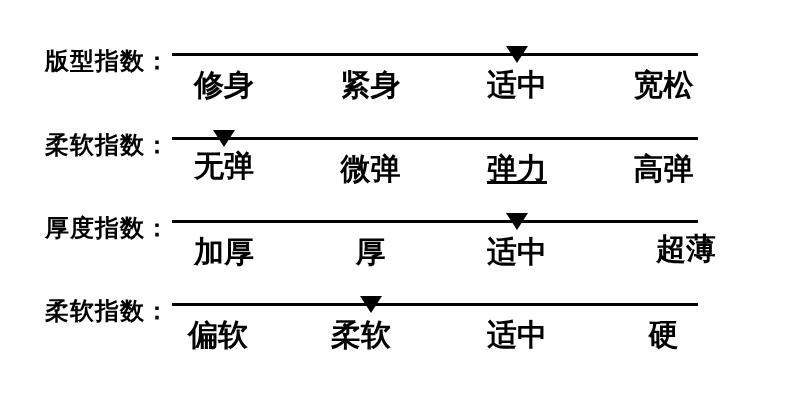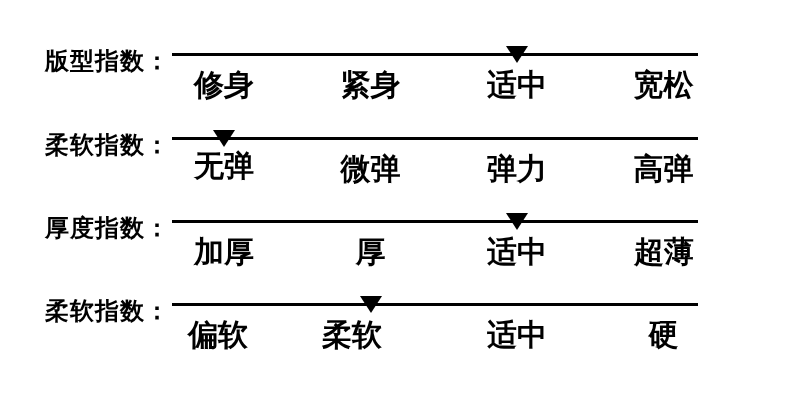--- a/index.html
+++ b/index.html
@@ -55,39 +55,39 @@
         <span class="opt" style="left: 663.5px; text-align: center;">宽松</span>
       </div>
   </div>
     <div class="row" style="top: 139px;">
     <span class="row-title">柔软指数：</span>
     <div class="scale-line"></div>
     <div class="marker" style="left: 224px;"></div>
     <div class="labels">
         <span class="opt" style="left: 224px; font-family: Liberation Mono, monospace;">无弹</span>
         <span class="opt" style="left: 370.5px;">微弹</span>
-        <span class="opt" style="left: 517px;">弹力</span>
+        <span class="opt" style="left: 517px; text-decoration: underline;">弹力</span>
         <span class="opt" style="left: 663.5px;">高弹</span>
       </div>
   </div>
     <div class="row" style="top: 222px;">
     <span class="row-title">厚度指数：</span>
     <div class="scale-line"></div>
     <div class="marker" style="left: 517px;"></div>
     <div class="labels">
         <span class="opt" style="left: 224px;">加厚</span>
         <span class="opt" style="left: 370.5px;">厚</span>
         <span class="opt" style="left: 517px;">适中</span>
-        <span class="opt" style="left: 664px;">超薄</span>
+        <span class="opt" style="left: 686px; font-family: Liberation Mono, monospace;">超薄</span>
       </div>
   </div>
     <div class="row" style="top: 305px;">
     <span class="row-title">柔软指数：</span>
     <div class="scale-line"></div>
     <div class="marker" style="left: 370.5px;"></div>
     <div class="labels">
         <span class="opt" style="left: 218px;">偏软</span>
-        <span class="opt" style="left: 352px;">柔软</span>
+        <span class="opt" style="left: 361px;">柔软</span>
         <span class="opt" style="left: 517px;">适中</span>
         <span class="opt" style="left: 663.5px;">硬</span>
       </div>
   </div>
   </div>
 
 </body></html>

